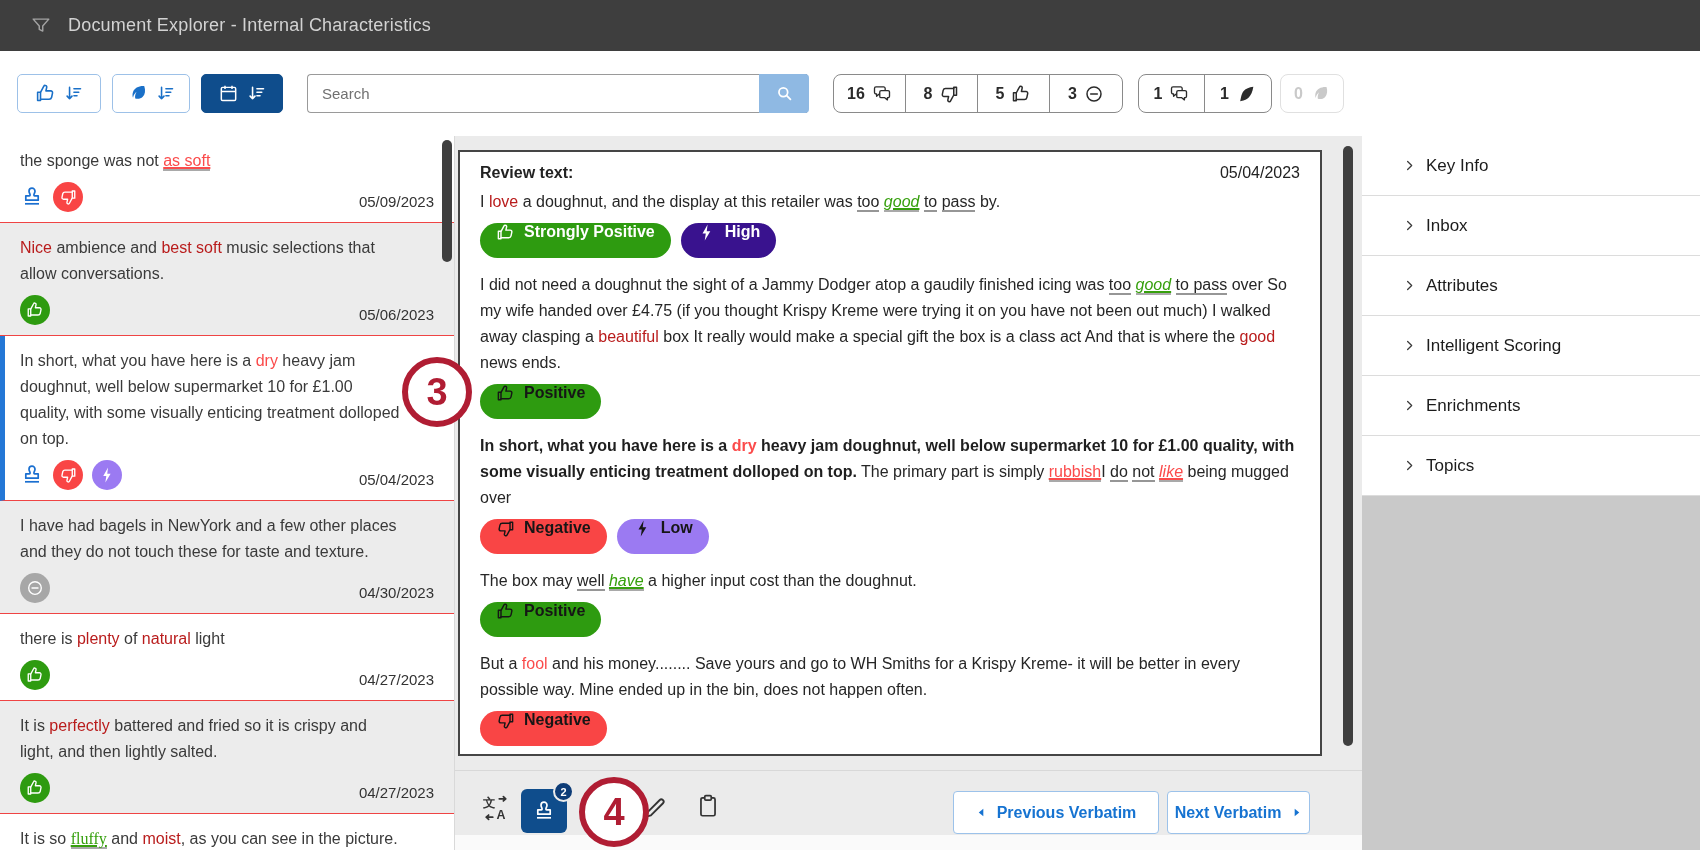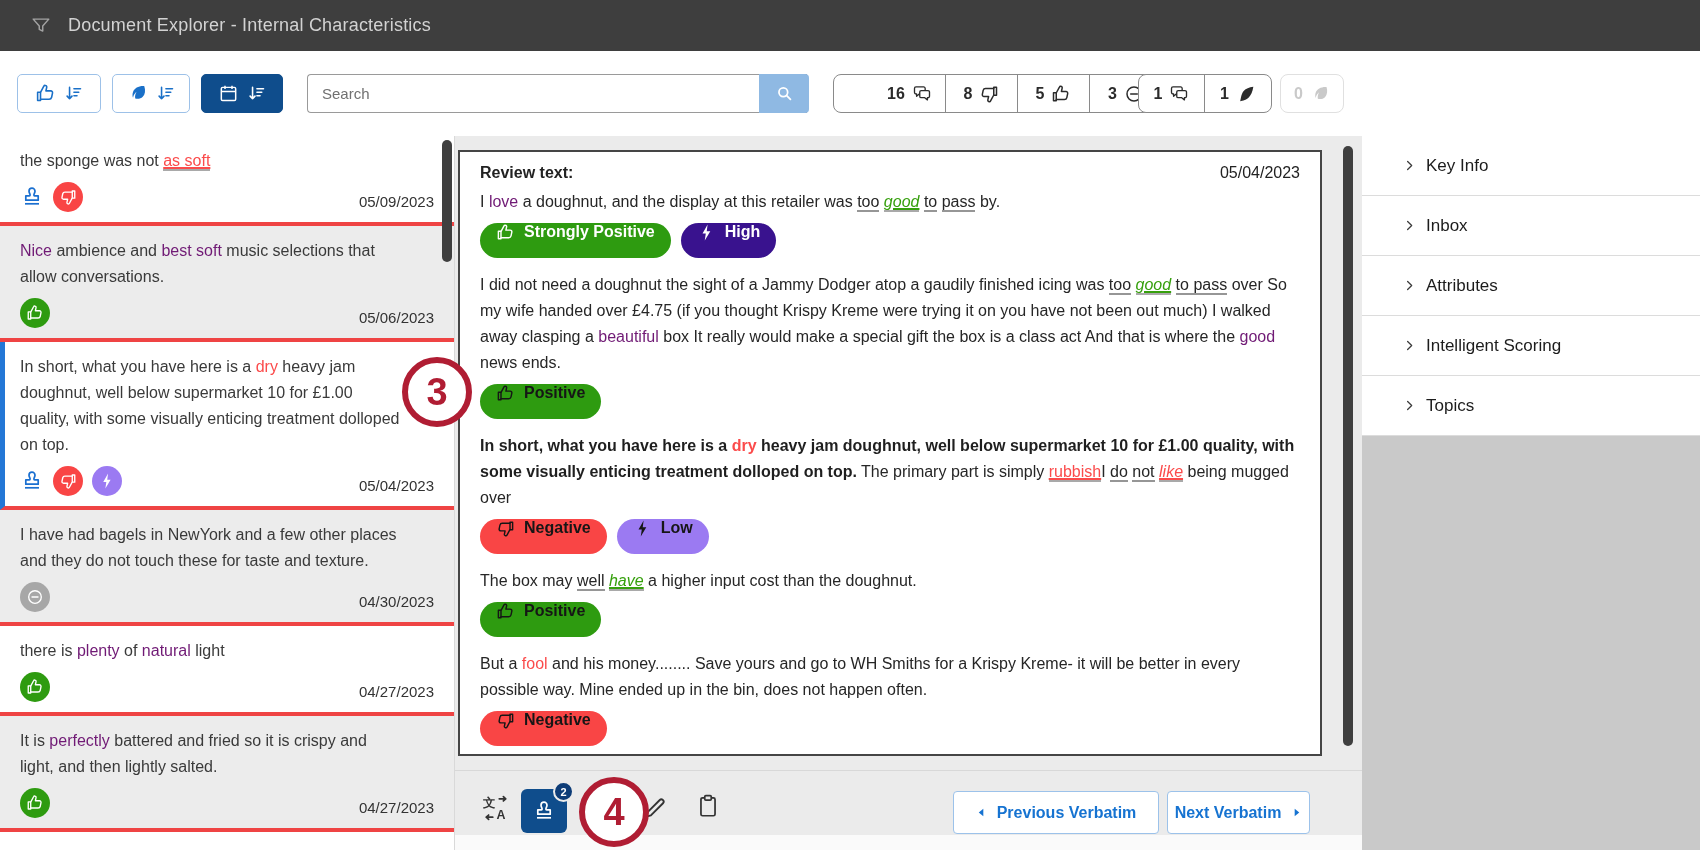--- a/index.html
+++ b/index.html
@@ -21,41 +21,41 @@
   .searchbtn svg{width:19px;height:19px;color:#fff;}
   .cgroup{position:absolute;top:23px;height:39px;border:1.5px solid #8a8a8a;border-radius:8px;display:flex;box-sizing:border-box;background:#fff;}
   .cgroup.disabled{border-color:#e0e0e0;}
   .ccell{display:flex;align-items:center;justify-content:center;gap:7px;font-size:16px;font-weight:600;color:#2b2b2b;border-right:1.5px solid #8a8a8a;box-sizing:border-box;}
   .ccell:last-child{border-right:none;}
   .ccell svg{width:20px;height:20px;}
   .cgroup.disabled .ccell{color:#c9c9c9;border-color:#e0e0e0;}
 
   
   .vlist{position:absolute;left:0;top:136px;width:455px;height:714px;background:#fff;overflow:hidden;border-right:1px solid #d9d9d9;box-sizing:border-box;}
-  .vitem{padding:12px 20px 10px 20px;border-bottom:4px solid #ef4444;background:#fff;cursor:pointer;}
+  .vitem{padding:12px 20px 10px 20px;border-bottom:1px solid #ef4444;background:#fff;cursor:pointer;}
   .vitem.shade{background:#ececec;}
   .vitem.selected{background:#fff;border-left:5px solid #2377d6;padding-left:15px;}
   .vtext{font-size:16px;line-height:26px;color:#3a3a3a;max-width:385px;}
   .vmeta{display:flex;align-items:center;gap:9px;margin-top:7px;min-height:31px;}
   .vmeta .date{margin-left:auto;font-size:15px;color:#333;margin-top:10px;}
   .sics{width:30px;height:30px;border-radius:50%;display:flex;align-items:center;justify-content:center;color:#fff;flex:0 0 auto;}
   .sics svg{width:18px;height:18px;}
   .sics.pos{background:#2e9b10;} .sics.neg{background:#f94545;} .sics.neu{background:#a7a7a7;} .sics.eff{background:#9b7af2;}
   .stampic{width:24px;height:24px;color:#1a6fd0;flex:0 0 auto;}
 
   
   .sbthumb{position:absolute;width:10px;border-radius:6px;background:#3f3f3f;}
 
   
   .center{position:absolute;left:455px;top:136px;width:907px;height:714px;background:#ebebeb;}
   .card{position:absolute;left:3px;top:14px;width:864px;height:606px;background:#fff;border:2px solid #454545;box-sizing:border-box;padding:12px 20px;overflow:hidden;}
   .cardhead{display:flex;justify-content:space-between;align-items:baseline;font-size:16px;color:#222;}
   .cardhead .lbl{font-weight:700;}
   .doc p{margin:7px 0;font-size:16px;line-height:26px;color:#262626;}
-  .c-g{color:#701a75;} .c-r{color:#fb4b4b;}
+  .c-g{color:#b91c1c;} .c-r{color:#fb4b4b;}
   .c-b{font-weight:700;color:#1f1f1f;} .c-rb{font-weight:700;color:#fb4b4b;}
   .c-u{border-bottom:2px solid #969696;}
   .c-gu{color:#36a00d;text-decoration:underline;text-decoration-thickness:1.5px;border-bottom:2px solid #a9a9a9;font-family:Liberation Serif, serif;}
   .c-ru{color:#fb4b4b;text-decoration:underline;text-decoration-thickness:1.5px;border-bottom:2px solid #a9a9a9;}
   .c-gi{color:#36a00d;font-style:italic;text-decoration:underline;text-decoration-thickness:1.5px;border-bottom:2px solid #a9a9a9;}
   .c-ri{color:#fb4b4b;font-style:italic;text-decoration:underline;text-decoration-thickness:1.5px;border-bottom:2px solid #a9a9a9;}
   .badges{margin:8px 0 14px 0;display:flex;gap:10px;}
   .pill{display:inline-flex;align-items:flex-start;gap:9px;height:35px;padding:0 16px;border-radius:18px;font-weight:700;font-size:16px;}
   .pill svg{width:19px;height:19px;}
   .pill-green{background:#2e9b10;} .pill-indigo{background:#39128e;} .pill-red{background:#f94545;} .pill-purple{background:#9b7af2;}
@@ -136,21 +136,21 @@
         </button>
       </div>
     <input class="search" placeholder="Search" style="">
     <button class="searchbtn">
         <svg viewBox="0 0 24 24" fill="none" stroke="currentColor" stroke-width="2.2" stroke-linecap="round">
           <circle cx="10.5" cy="10.5" r="5.5"></circle>
           <path d="M14.8 14.8 19.5 19.5"></path>
         </svg>
       </button>
     <div id="counters">
-        <div class="cgroup" style="left: 833px; padding-left: 40px;">
+        <div class="cgroup" style="left: 833px;">
           <div class="ccell" style="width: 72px;">
             <span>16</span>
             <svg viewBox="0 0 24 24">
               <g fill="none" stroke="currentColor" stroke-width="1.6" stroke-linejoin="round">
                 <path d="M14 3.5H4.8A1.8 1.8 0 0 0 3 5.3v4.9A1.8 1.8 0 0 0 4.8 12h.7v2.7L8.7 12H14a1.8 1.8 0 0 0 1.8-1.8V5.3A1.8 1.8 0 0 0 14 3.5z"></path>
                 <path fill="#fff" d="M9.3 9.7a1.8 1.8 0 0 1 1.8-1.8h8.1A1.8 1.8 0 0 1 21 9.7v4.9a1.8 1.8 0 0 1-1.8 1.8h-.7v2.7l-3.2-2.7h-4.2a1.8 1.8 0 0 1-1.8-1.8v-4.9z"></path>
               </g>
             </svg>
           </div>
           <div class="ccell" style="width: 72px;">
@@ -466,20 +466,26 @@
         <div class="acc-row">
           <svg viewBox="0 0 24 24">
             <path fill="none" stroke="currentColor" stroke-width="2" stroke-linecap="round" stroke-linejoin="round" d="M9 5.5 15.5 12 9 18.5"></path>
           </svg>
           <span class="alabel">Intelligent Scoring</span>
         </div>
         <div class="acc-row">
           <svg viewBox="0 0 24 24">
             <path fill="none" stroke="currentColor" stroke-width="2" stroke-linecap="round" stroke-linejoin="round" d="M9 5.5 15.5 12 9 18.5"></path>
           </svg>
+          <span class="alabel">Enrichments</span>
+        </div>
+        <div class="acc-row">
+          <svg viewBox="0 0 24 24">
+            <path fill="none" stroke="currentColor" stroke-width="2" stroke-linecap="round" stroke-linejoin="round" d="M9 5.5 15.5 12 9 18.5"></path>
+          </svg>
           <span class="alabel">Topics</span>
         </div>
       </div>
   </div>
 
   <div class="ann" style="left:402px;top:357px;">
       <span>3</span>
     </div>
   <div class="ann" style="left:579px;top:777px;">
       <span>4</span>

